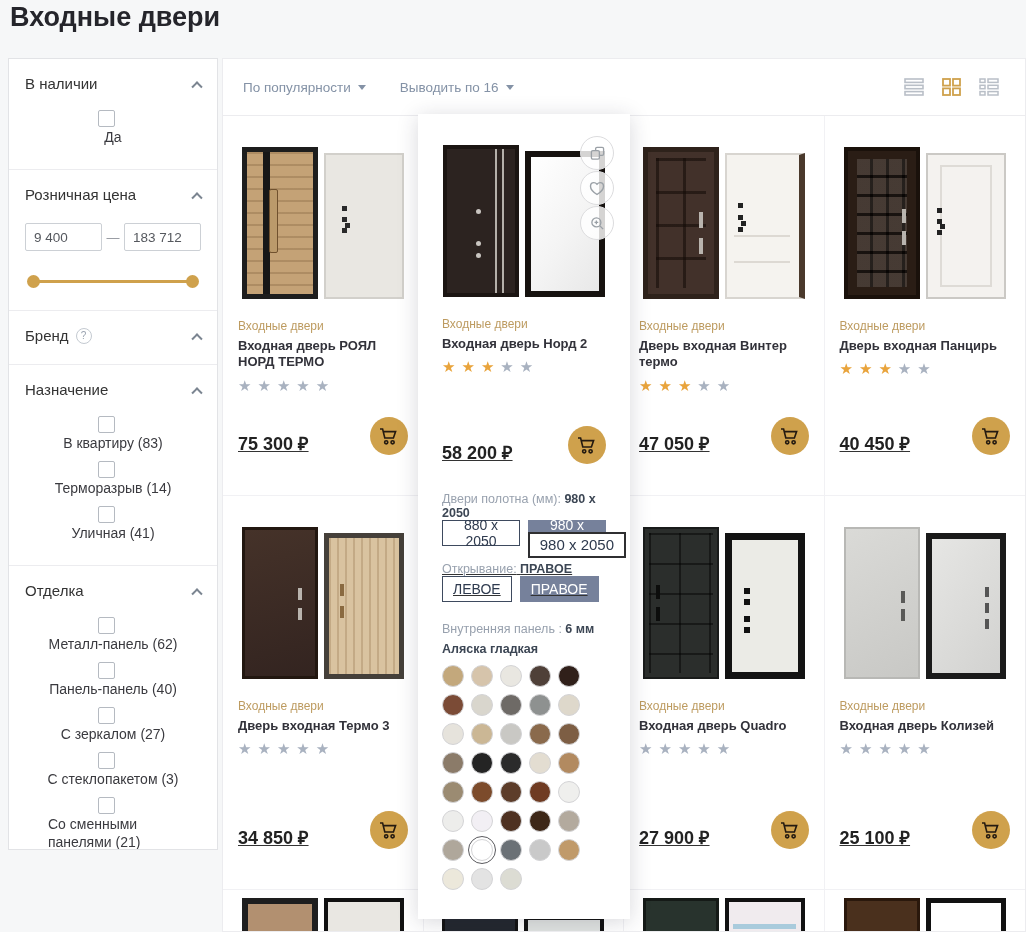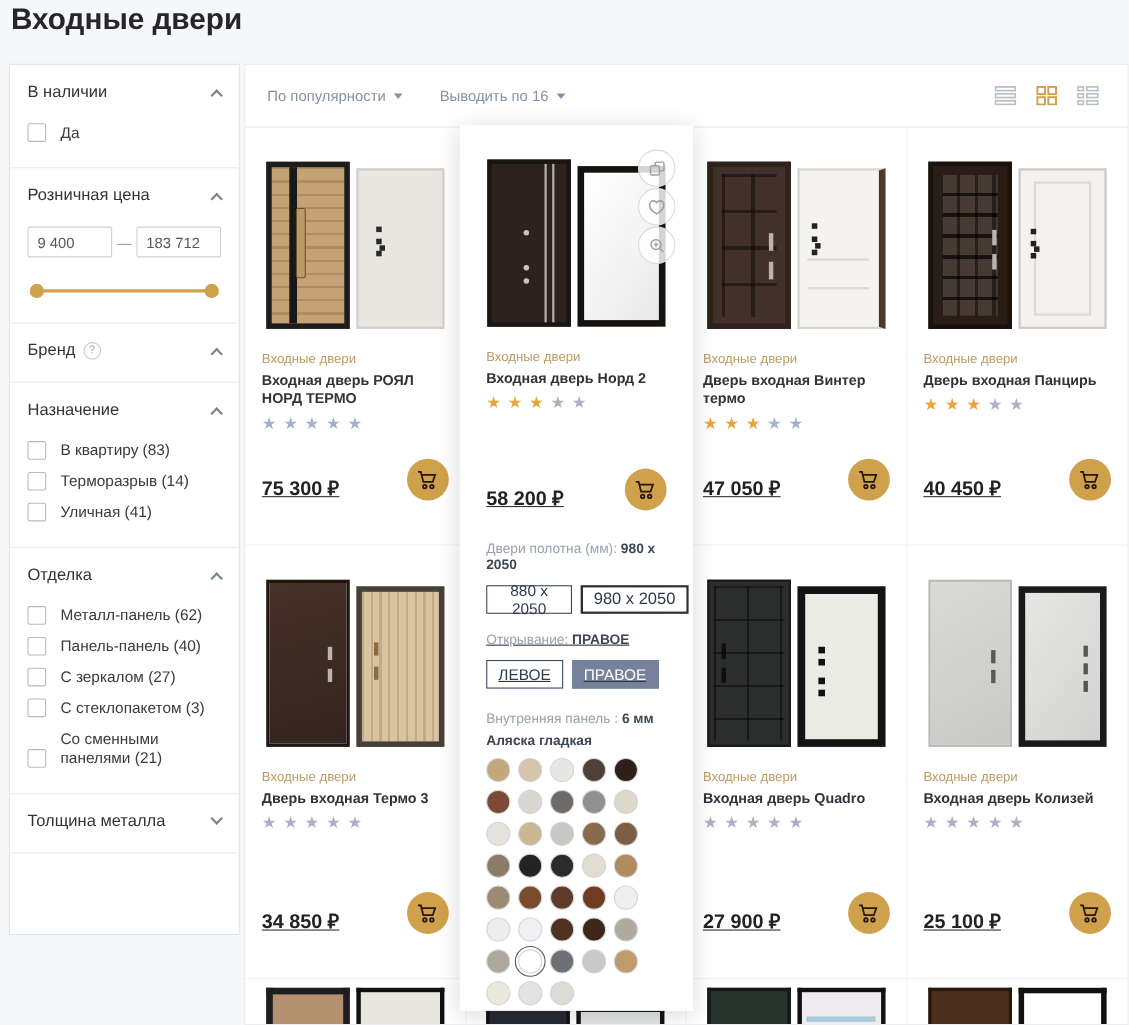--- a/index.html
+++ b/index.html
@@ -15,21 +15,21 @@
   .fsec { padding:10px 16px 14px; border-bottom:1px solid #ececef; }
   .fsec:last-child { border-bottom:none; }
   .fhead { display:flex; align-items:center; padding:6px 0; cursor:pointer; }
   .fhead .ft { font-size:15px; color:#333; font-weight:500; }
   .chev { margin-left:auto; width:8px; height:8px; border-right:2px solid #7b8591; border-bottom:2px solid #7b8591; }
   .chev.up { transform:rotate(-135deg) translate(-2px,-2px); }
   .chev.down { transform:rotate(45deg) translate(-2px,-2px); }
   .help { display:inline-flex; align-items:center; justify-content:center; width:16px; height:16px;
     border:1px solid #c4cad1; border-radius:50%; font-size:10px; color:#9aa3b0; margin-left:7px; }
   .fitems { padding-top:12px; }
-  .fitem { display:flex; align-items:flex-end; margin-bottom:9px; min-height:18px; cursor:pointer; }
+  .fitem { display:flex; align-items:center; margin-bottom:9px; min-height:18px; cursor:pointer;flex-direction:column; }
   .cb { flex:0 0 17px; width:17px; height:17px; border:1px solid #b5bac1; border-radius:2px; background:#fff; margin-right:13px; }
   .flabel { font-size:14px; color:#3a3a3f; line-height:18px; padding-top:1px; }
 
   .price-row-inputs { display:flex; align-items:center; margin-top:14px; }
   .pinput { width:77px; height:28px; border:1px solid #ccd0d5; border-radius:2px;
     font-size:13.5px; color:#55585e; padding:0 8px; font-family:"Liberation Sans",sans-serif; background:#fff; }
   .pdash { flex:1; text-align:center; color:#8d9199; font-size:13px; }
   .slider { position:relative; margin:24px 2px 8px; height:13px; }
   .slider .track { position:absolute; left:4px; right:4px; top:5px; height:3px; background:#cfa14c; border-radius:2px; }
   .slider .hnd { position:absolute; top:0; width:13px; height:13px; border-radius:50%; background:#cfa14c; }
@@ -68,21 +68,21 @@
   
   .hover-card { position:absolute; left:195px; top:55px; width:212px; height:805px; z-index:10;
     background:#fff; box-shadow:0 3px 20px rgba(40,40,60,.18); padding:25px 24px 20px;
     display:flex; flex-direction:column; }
   .acts { position:absolute; right:16px; top:22px; display:flex; flex-direction:column; gap:1px; z-index:3; }
   .act { width:34px; height:34px; border-radius:50%; border:1px solid #dcdcde; background:rgba(255,255,255,.82);
     display:flex; align-items:center; justify-content:center; cursor:pointer; }
   .hover-card .price-row { margin-top:52px; flex:0 0 auto; }
   .optlbl { font-size:12.5px; color:#98a1ae; }
   .optlbl b { color:#3c4654; font-weight:700; }
-  .optbtns { display:flex; gap:8px; margin-top:12px; }
+  .optbtns { display:flex; gap:8px; margin-top:0; }
   .optbtn { height:26px; padding:0 10px; font-size:14px; display:flex; align-items:center;
     background:#fff; border:1px solid #3e4a5e; color:#2e3a4e; cursor:pointer; font-family:"Liberation Sans",sans-serif; }
   .optbtn.sel { background:#76819b; border-color:#76819b; color:#fff; }
   .opt-size { margin-top:28px; } .opt-open { margin-top:16px;text-decoration:underline; } .opt-panel { margin-top:18px; }
   .swatches { margin-top:6px; width:150px; display:flex; flex-wrap:wrap; }
   .sw { width:22px; height:22px; border-radius:50%; border:1px solid #d4d4d6; margin:0 7px 7px 0; cursor:pointer; }
   .sw.sel { outline:1.5px solid #5a5a5e; outline-offset:2px; }
   .tooltip { position:absolute; right:4px; top:418px; z-index:30; background:#fff; border:2px solid #2f2f31;
     padding:2px 10px 3px; font-size:15px; color:#2e3a4e; white-space:nowrap; }
 

